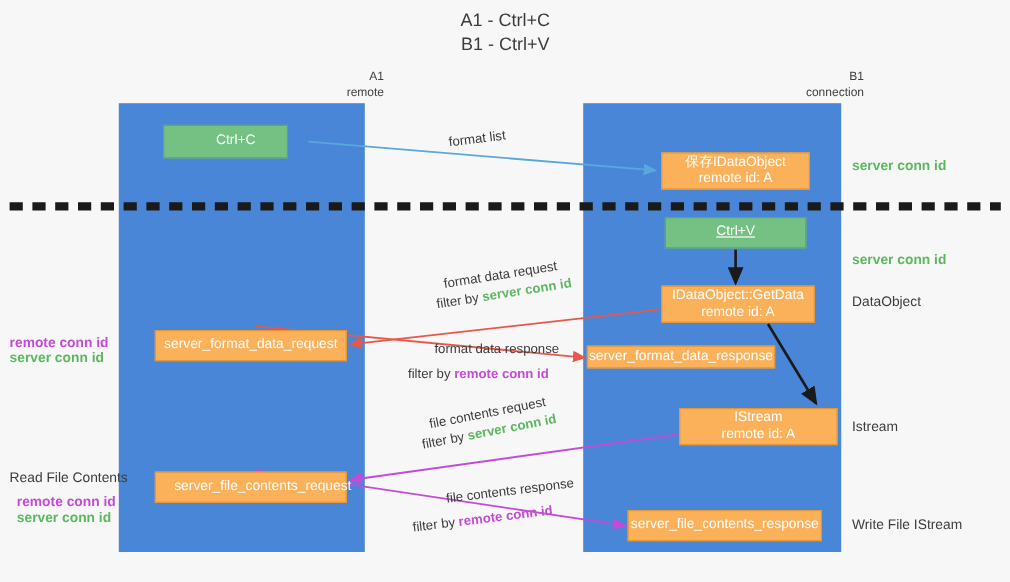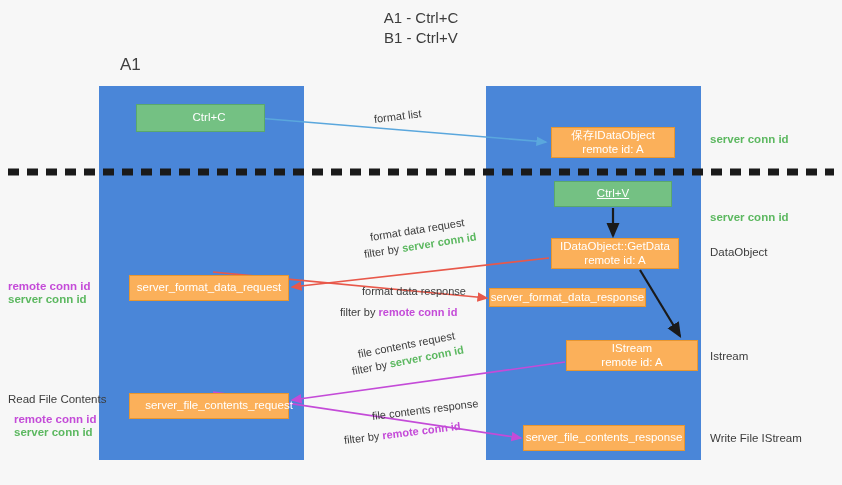--- a/index.html
+++ b/index.html
@@ -28,22 +28,22 @@
     left: 0;
     top: 8px;
     width: 842px;
     text-align: center;
     font-size: 15px;
     color: #3c3c3c;
     line-height: 20px;
   }
   .col-head {
     position: absolute;
-    text-align: left;
-    font-size: 17px;
+    text-align: right;
+    font-size: 10px;
     color: #404040;
     line-height: 13px;
   }
   .lane {
     position: absolute;
     background: #4a86d8;
   }
   .node {
     position: absolute;
     box-sizing: border-box;
@@ -89,20 +89,25 @@
 
 <div id="canvas">
 
   <div class="title">
     <div>A1 - Ctrl+C</div>
     <div>B1 - Ctrl+V</div>
   </div>
 
   <div class="col-head" style="left:120px; top:58px; width:200px;">
     <div>A1</div>
+    <div>remote</div>
+  </div>
+  <div class="col-head" style="left:520px; top:58px; width:200px;">
+    <div>B1</div>
+    <div>connection</div>
   </div>
 
   <div class="lane" style="left:99px; top:86px; width:205px; height:374px;"></div>
   <div class="lane" style="left:486px; top:86px; width:215px; height:374px;"></div>
 
   <svg class="layer">
     <defs>
       <marker id="ah-blue" markerWidth="7" markerHeight="7" refX="6" refY="3" orient="auto">
         <path d="M0,0 L7,3 L0,6 z" fill="#5aa7dd"></path>
       </marker>
@@ -127,21 +132,21 @@
 
     <line x1="213" y1="272" x2="487" y2="298" stroke="#e8584a" stroke-width="1.6" marker-end="url(#ah-red)"></line>
 
     <line x1="565" y1="362" x2="292" y2="400" stroke="#c44bd8" stroke-width="1.6" marker-end="url(#ah-mag)"></line>
 
     <line x1="213" y1="392" x2="521" y2="438" stroke="#c44bd8" stroke-width="1.6" marker-end="url(#ah-mag)"></line>
 
     <line x1="8" y1="172" x2="834" y2="172" stroke="#1a1a1a" stroke-width="7" stroke-dasharray="11 8"></line>
   </svg>
 
-  <div class="node green" style="left:136px; top:104px; width:129px; height:28px;padding-left:17px;">
+  <div class="node green" style="left:136px; top:104px; width:104px; height:28px;padding-left:17px;">
     <div>Ctrl+C</div>
   </div>
 
   <div class="node orange" style="left:129px; top:275px; width:160px; height:26px;">
     <div>server_format_data_request</div>
   </div>
 
   <div class="node orange" style="left:129px; top:393px; width:160px; height:26px;padding-left:20px;">
     <div>server_file_contents_request</div>
   </div>

